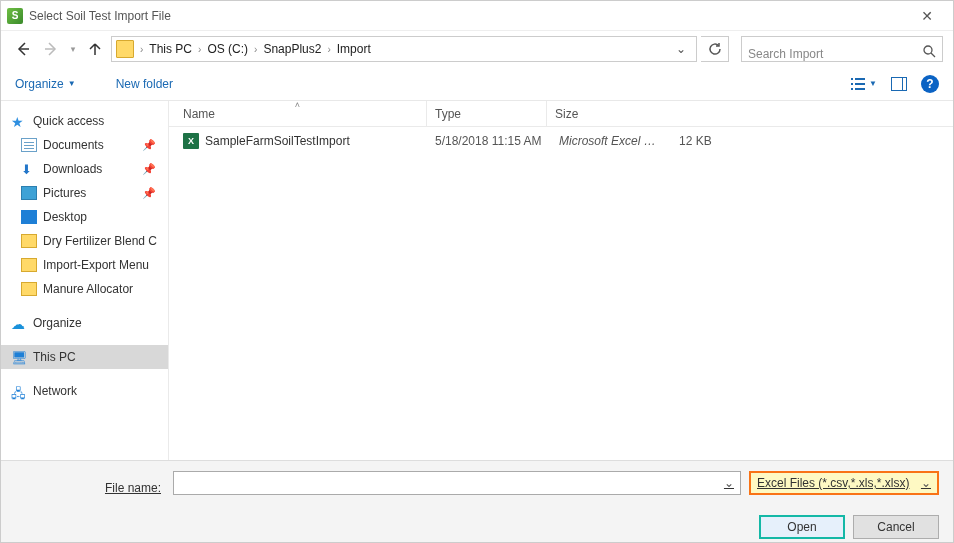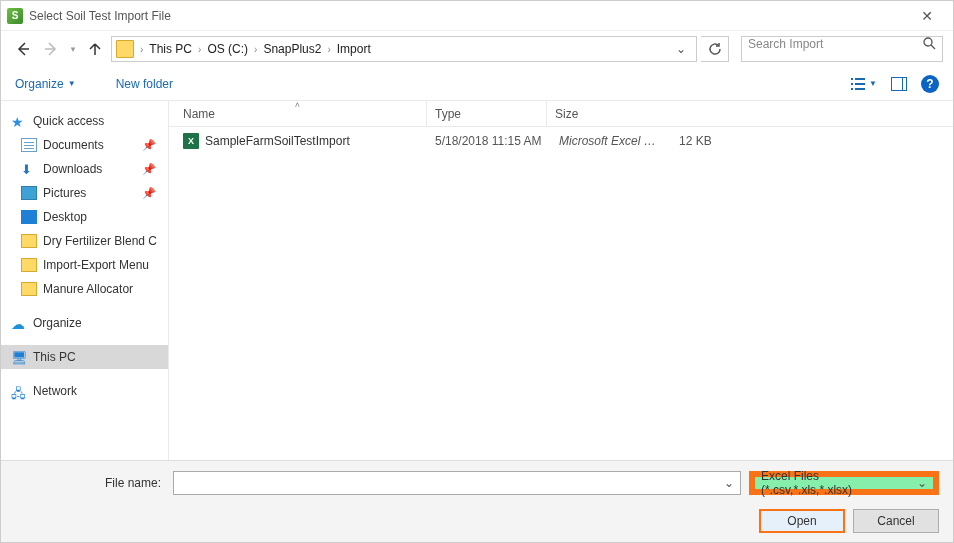--- a/index.html
+++ b/index.html
@@ -60,21 +60,21 @@
   .breadcrumb .bc-icon {
     width:18px;height:18px;background:#ffd968;border:1px solid #d7a92f;border-radius:1px;margin-right:2px;flex:0 0 auto;
   }
   .breadcrumb .sep { color:#888; padding:0 4px; font-size:10px;}
   .breadcrumb .crumb { padding: 0 2px; color:#222; white-space:nowrap;}
   .breadcrumb .end-caret { margin-left:auto; color:#555; padding:0 6px;}
   .refresh {
     width:28px;height:26px;border:1px solid #ccc;border-left:none;display:flex;align-items:center;justify-content:center;color:#555;
   }
   .searchbox {
-    width:202px;height:26px;border:1px solid #ccc;margin-left:8px;display:flex;align-items:flex-start;padding:0 6px;color:#888;position:relative;
+    width:202px;height:26px;border:1px solid #ccc;margin-left:8px;display:flex;align-items:flex-end;padding:0 6px;color:#888;position:relative;
   }
   .searchbox .mag { margin-left:auto; color:#555;}
   
   .toolbar {
     height: 34px;
     display:flex;align-items:center;
     padding:0 14px;
     border-bottom:1px solid #e8e8e8;
   }
   .toolbar .link { color:#1a69b3; cursor:pointer; display:flex;align-items:center;gap:4px;}
@@ -138,36 +138,36 @@
   .filerow .cell.name{width:258px;display:flex;align-items:center;gap:6px;padding-left:14px;color:#333;}
   .filerow .cell.date{width:124px;}
   .filerow .cell.type{width:120px;font-style:italic;}
   .filerow .cell.size{width:80px;text-align:left;padding-right:26px;}
   .xls-icon{width:16px;height:16px;background:#1e7246;border-radius:1px;display:flex;align-items:center;justify-content:center;color:#fff;font-size:9px;font-weight:bold;flex:0 0 auto;}
   
   .footer{
     height:82px;border-top:1px solid #ddd;background:#f4f4f4;
     padding:10px 14px 0 14px;
   }
-  .fnrow{display:flex;align-items:center;gap:8px;margin-bottom:14px;}
+  .fnrow{display:flex;align-items:flex-end;gap:8px;margin-bottom:20px;text-decoration:underline;}
   .fnlabel{width:150px;text-align:right;padding-right:4px;}
   .fninput{
     flex:1;height:24px;border:1px solid #aaa;background:#fff;display:flex;align-items:center;padding:0 6px;
   }
   .fninput input{border:none;outline:none;flex:1;font:inherit;}
   .fninput .dd{color:#555;}
   .filter{
-    width:190px;height:24px;border:6px solid #f97316;background:#86efac;display:flex;align-items:center;padding:0 6px;gap:6px;
+    width:190px;height:24px;border:2px solid #f97316;background:#fef9c3;display:flex;align-items:center;padding:0 6px;gap:6px;
   }
   .filter .dd{margin-left:auto;color:#555;}
   .btnrow{display:flex;justify-content:flex-end;gap:8px;}
   .btn{
     width:86px;height:24px;border:1px solid #adadad;background:#e1e1e1;display:flex;align-items:center;justify-content:center;cursor:pointer;
   }
-  .btn.primary{border:2px solid #f97316;background:#e6f0fb;align-items:center;}
+  .btn.primary{border:2px solid #14b8a6;background:#e6f0fb;align-items:center;}
 </style>
 </head>
 <body>
 
 <div class="titlebar">
   <div class="app-icon">S</div>
   <div class="title">Select Soil Test Import File</div>
   <div class="spacer"></div>
   <div class="close">✕</div>
 </div>

